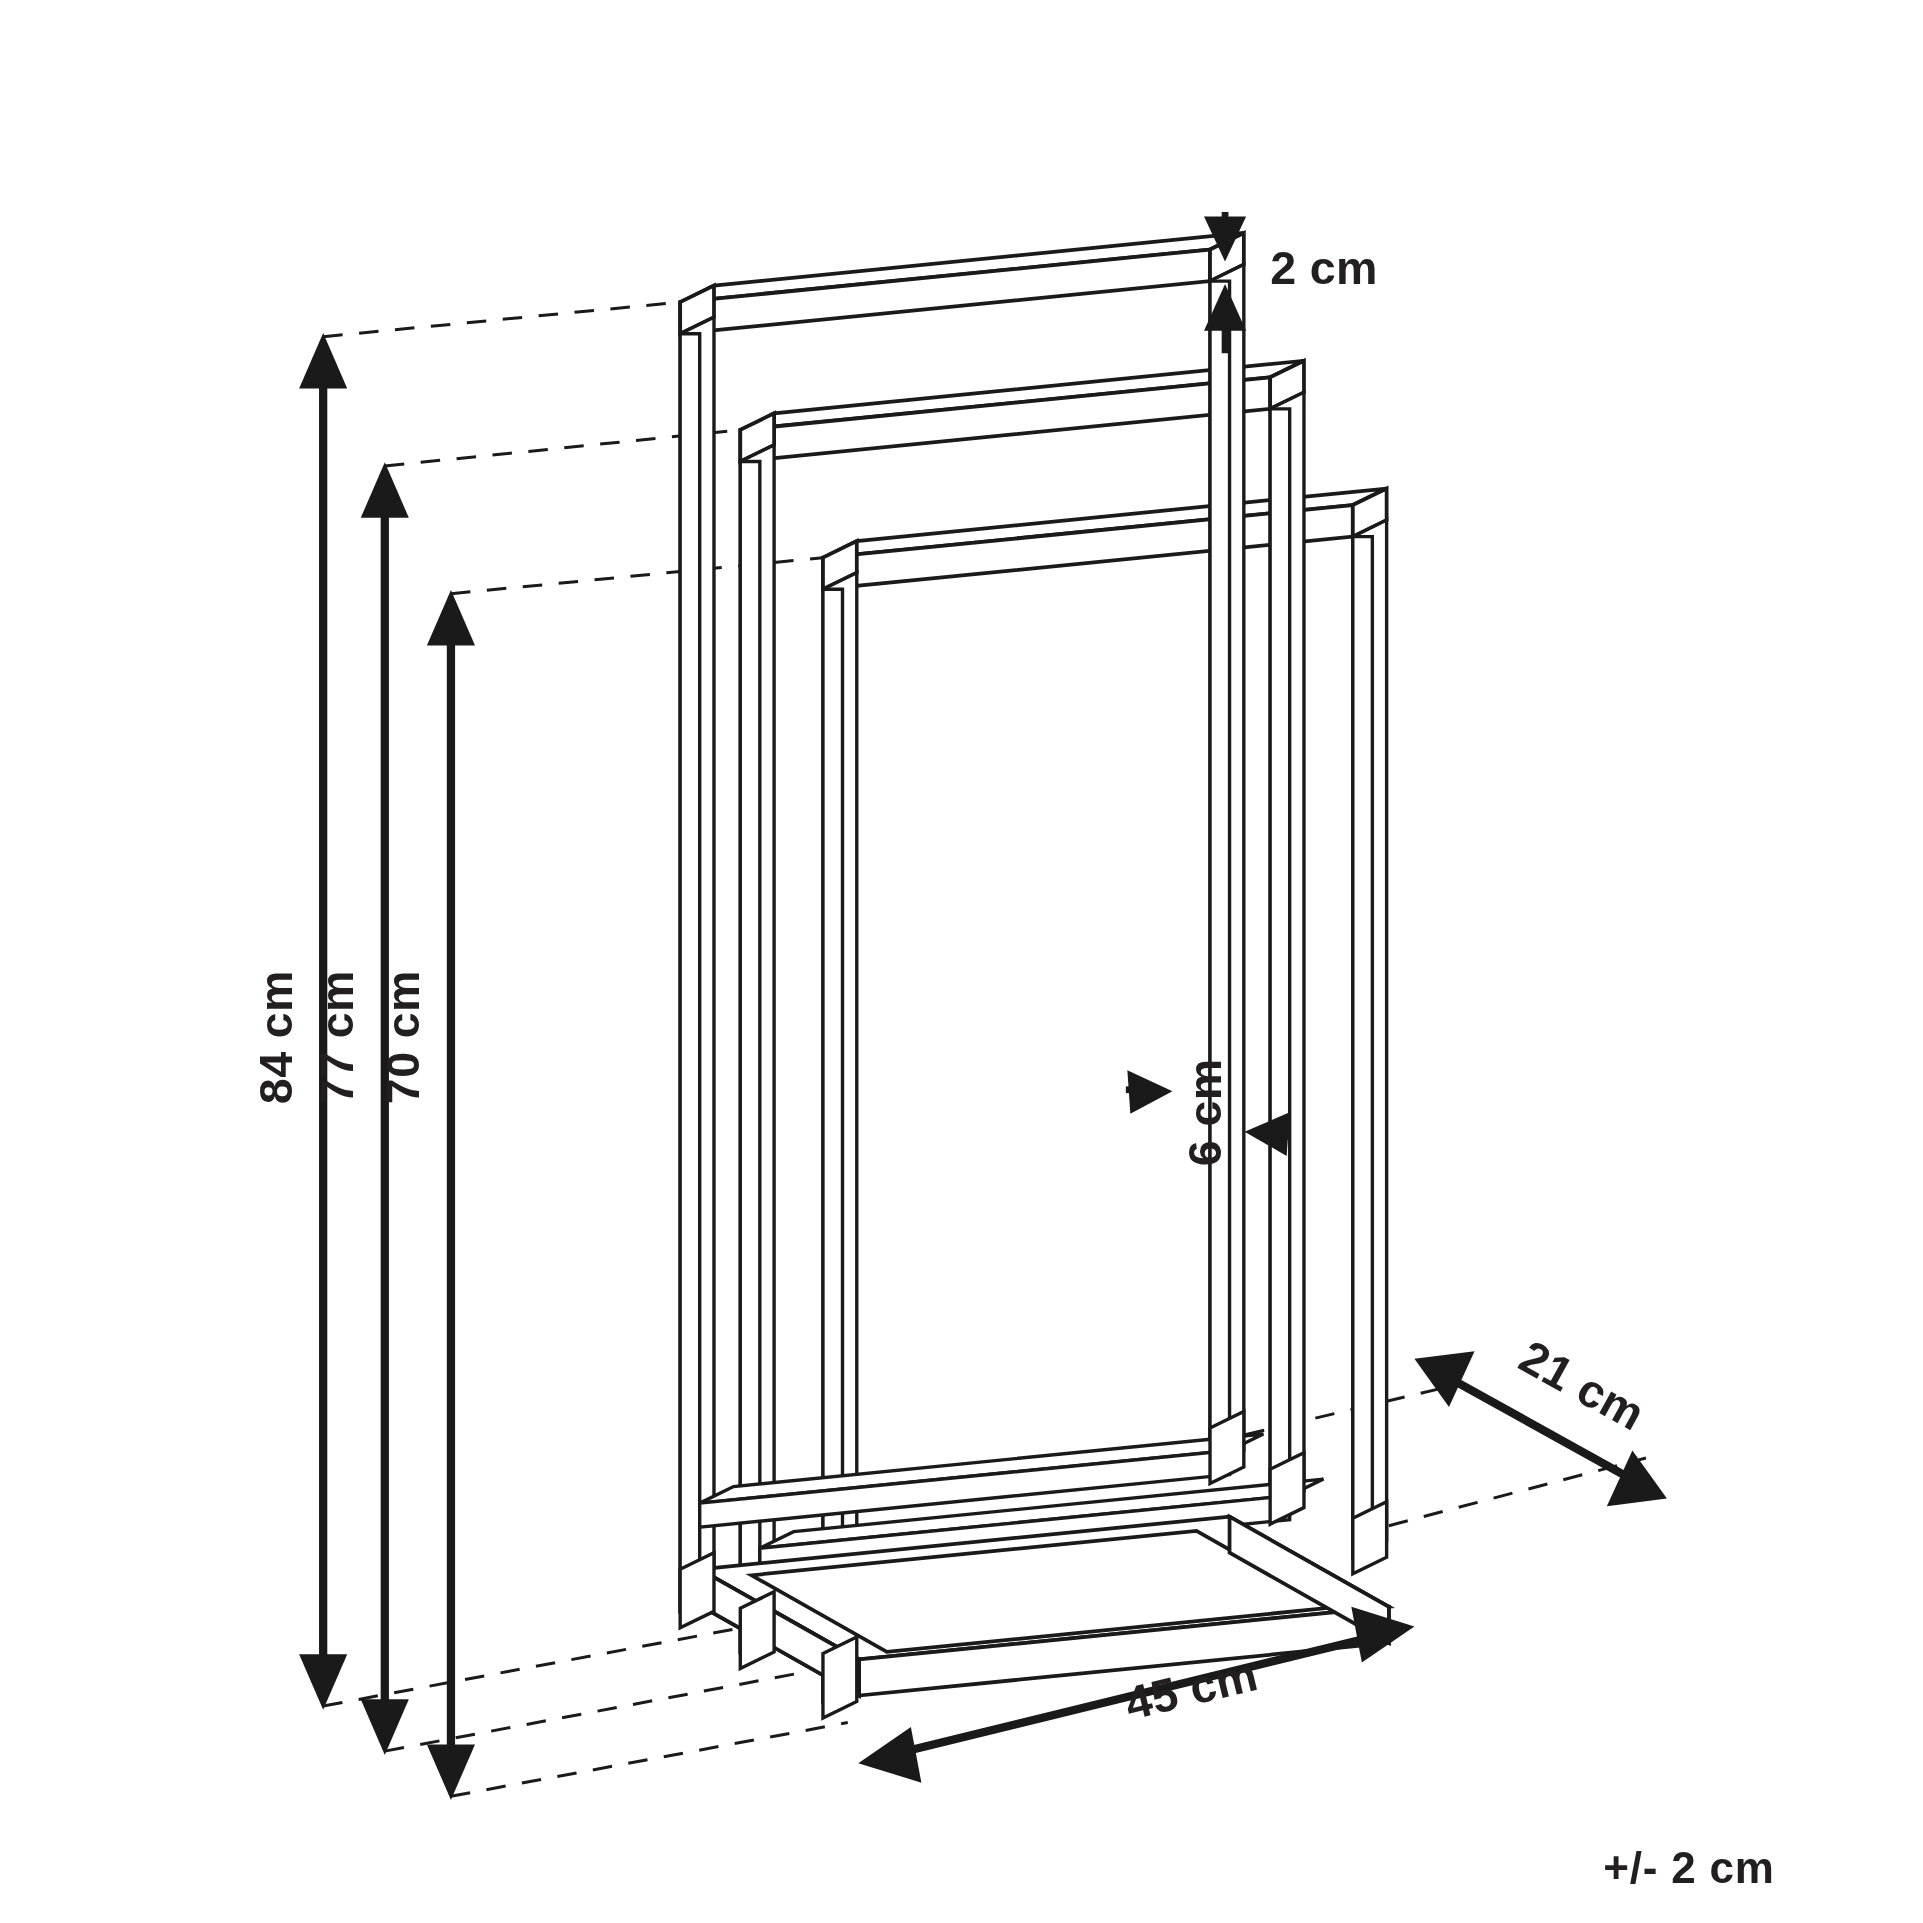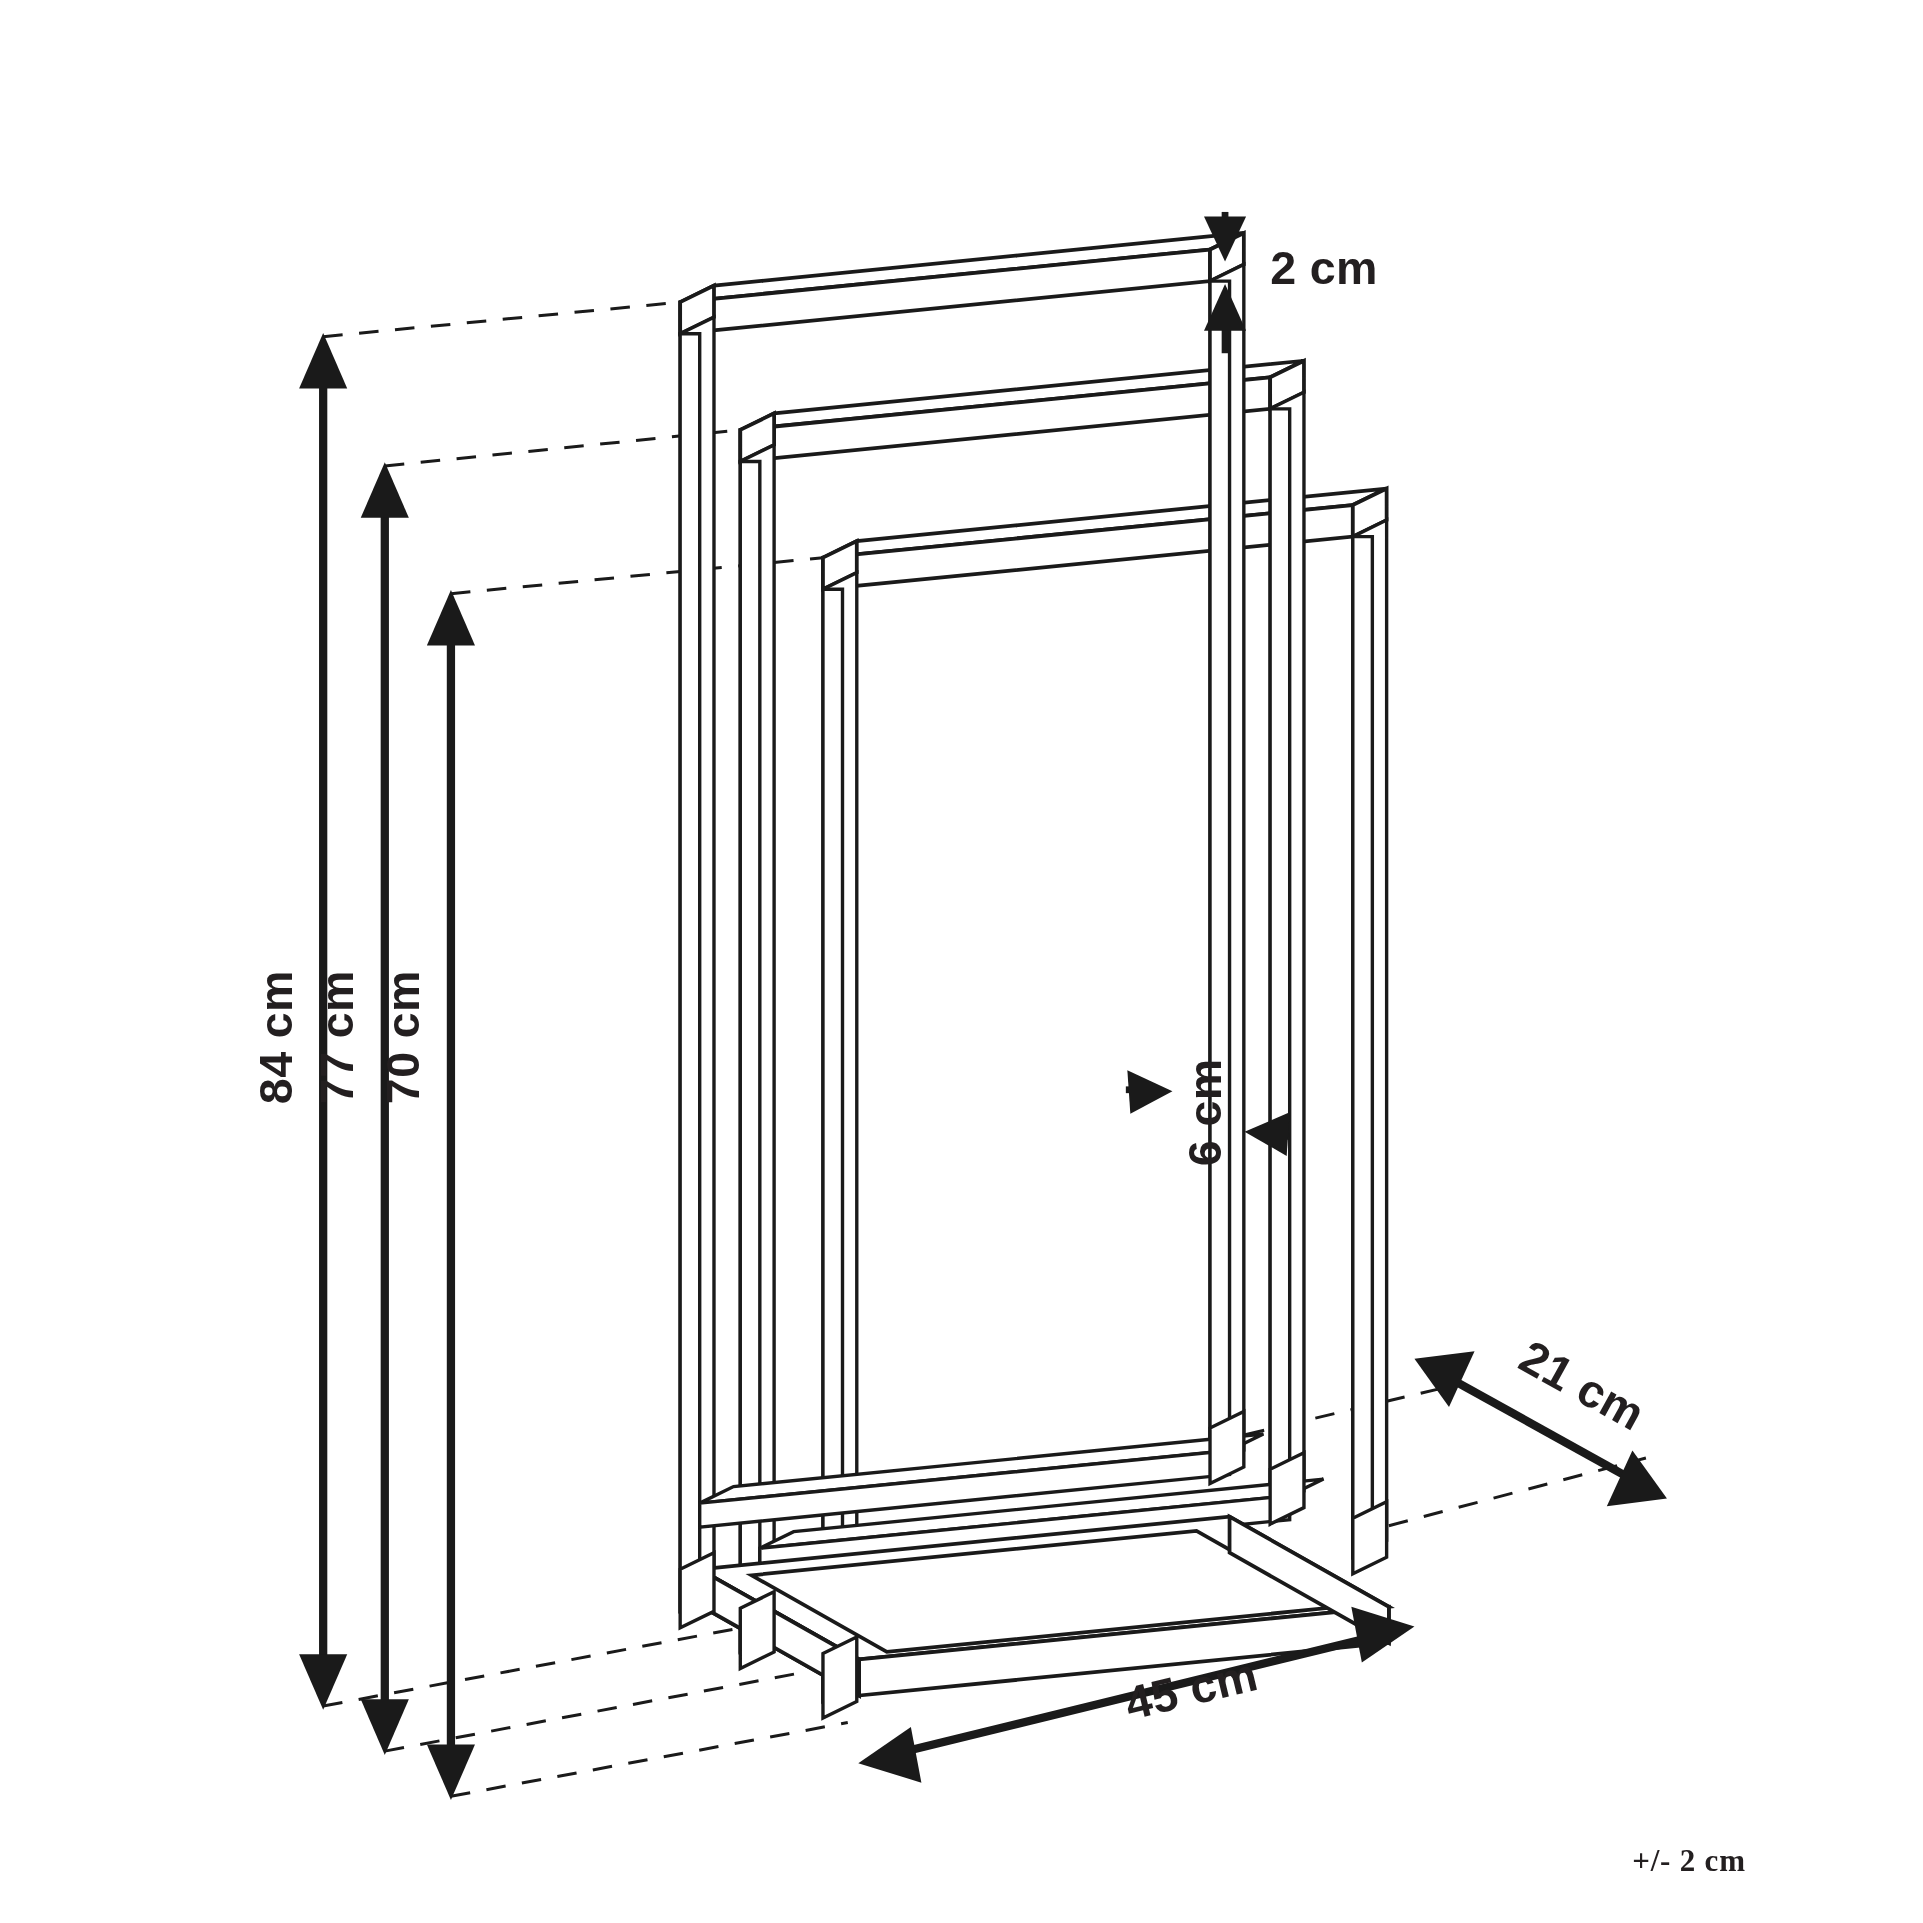--- a/index.html
+++ b/index.html
@@ -66,23 +66,23 @@
   }
   .dim-text {
     font-family: "Liberation Sans", sans-serif;
     font-weight: bold;
     fill: #231f20;
     font-size: 62px;
     letter-spacing: 0.5px;
   }
   .tol-text {
     position: absolute;
-    font-family: Liberation Serif, serif;
+    font-family: Liberation Sans, sans-serif;
     font-weight: bold;
-    font-size: 31px;
+    font-size: 44px;
     color: #231f20;
     white-space: nowrap;
     letter-spacing: 0.8px;
   }
 </style>
 </head>
 <body>
 
 <div id="sheet">
 

